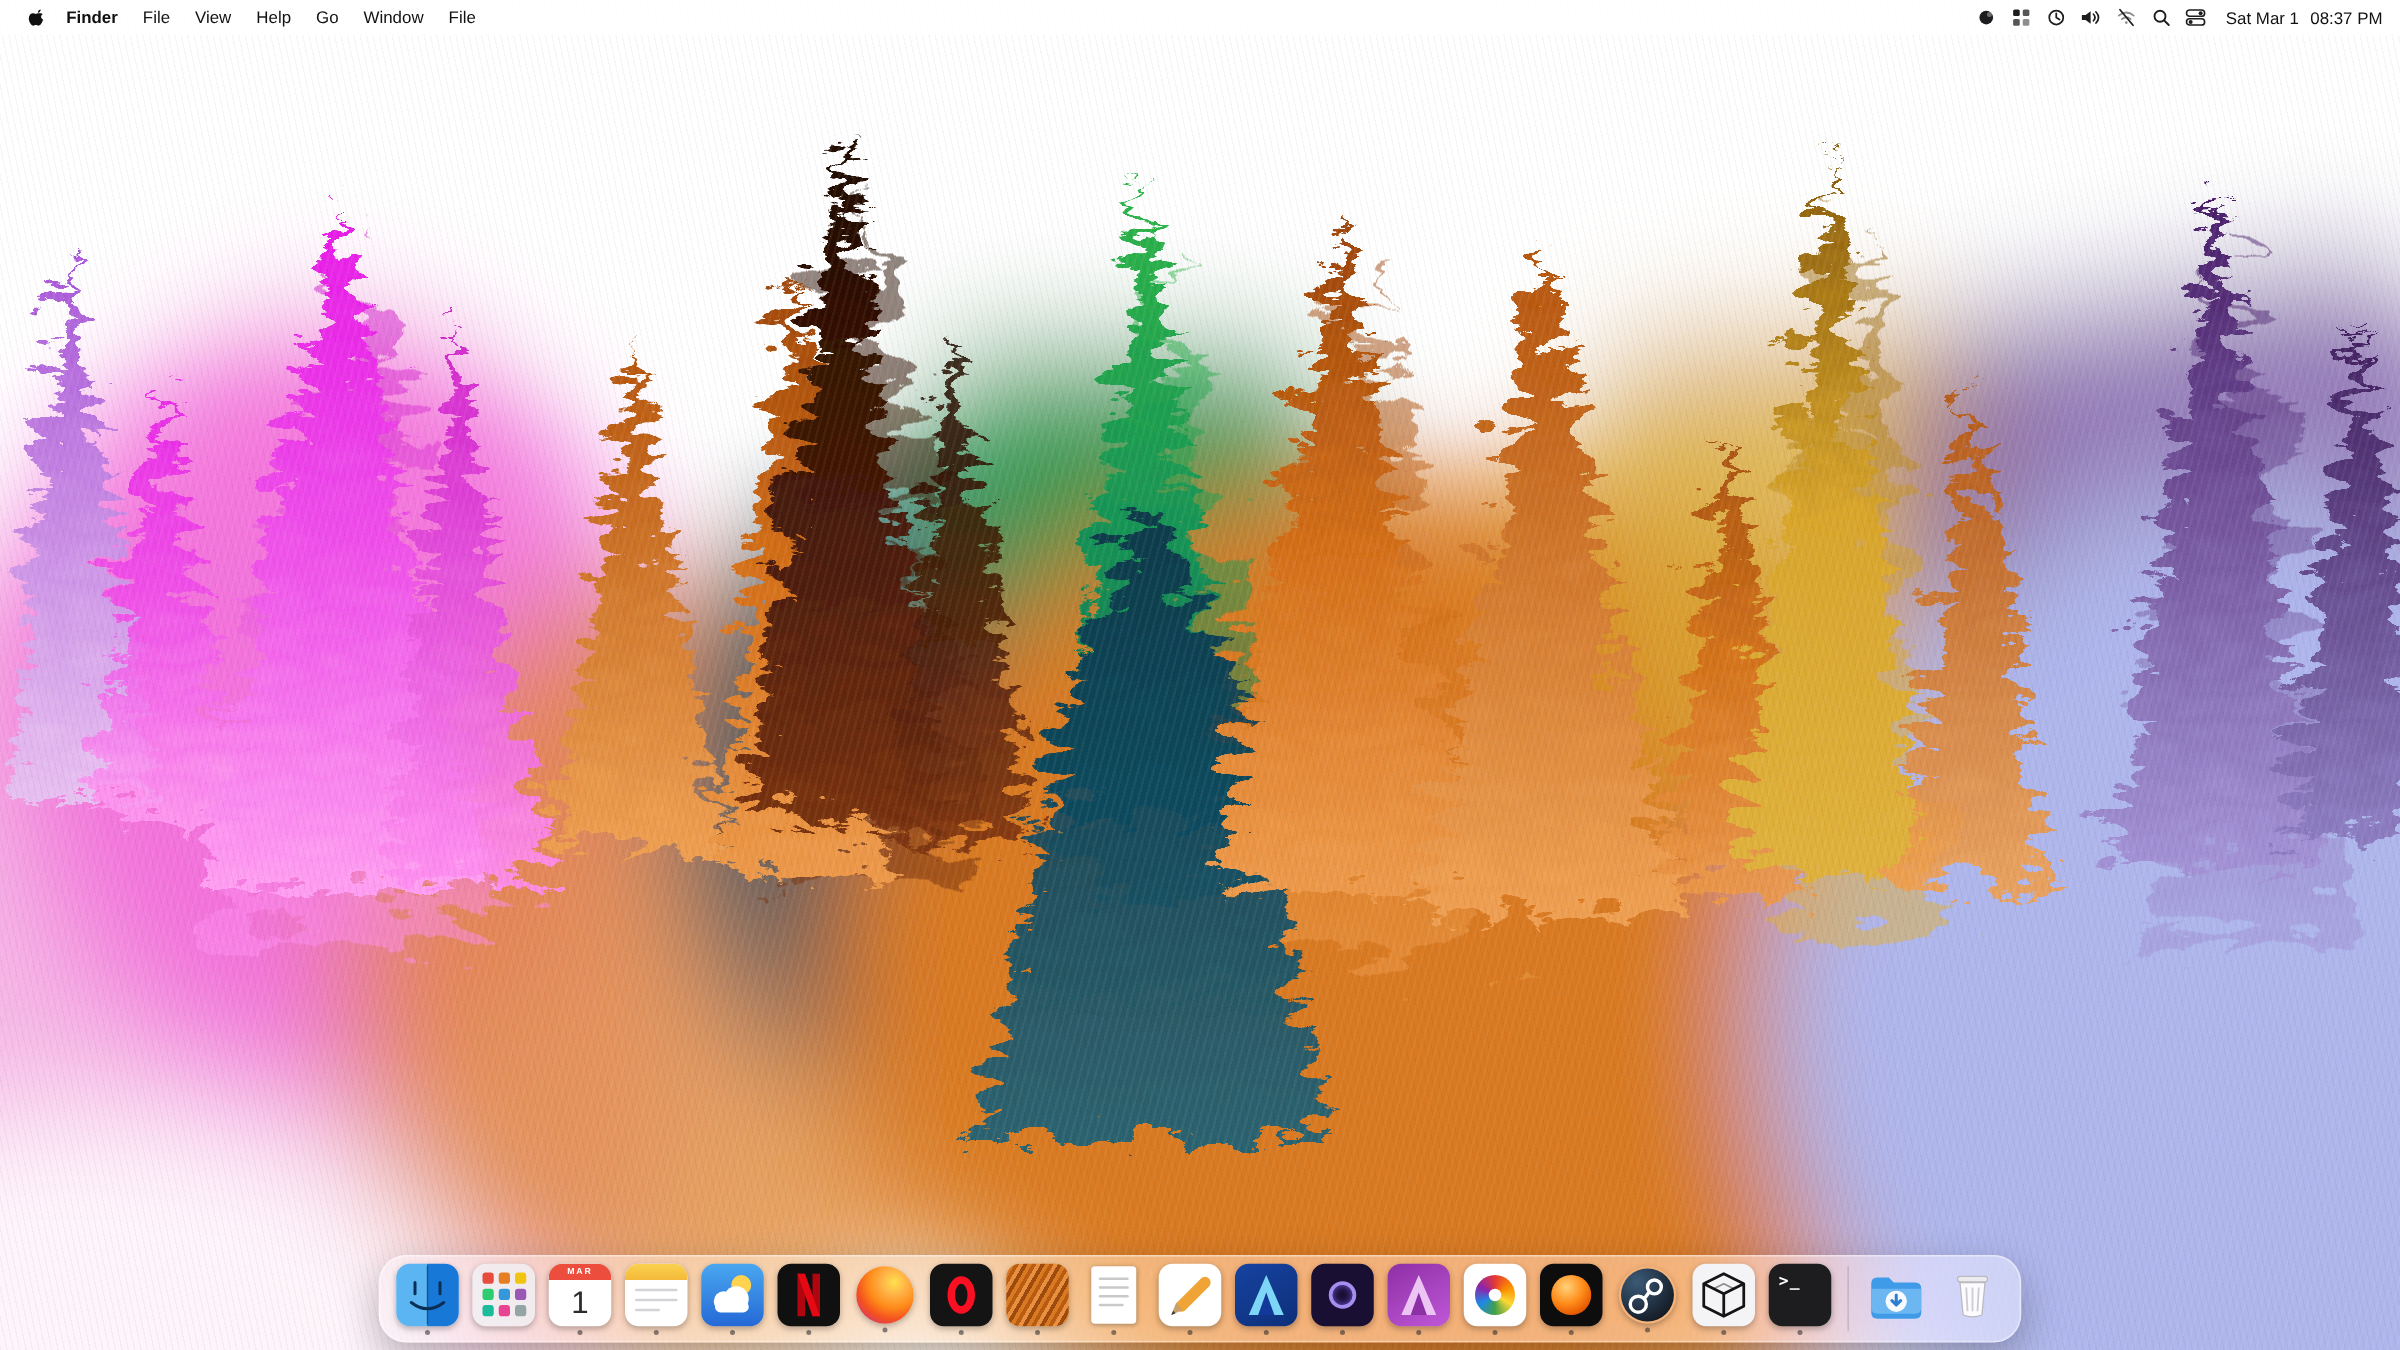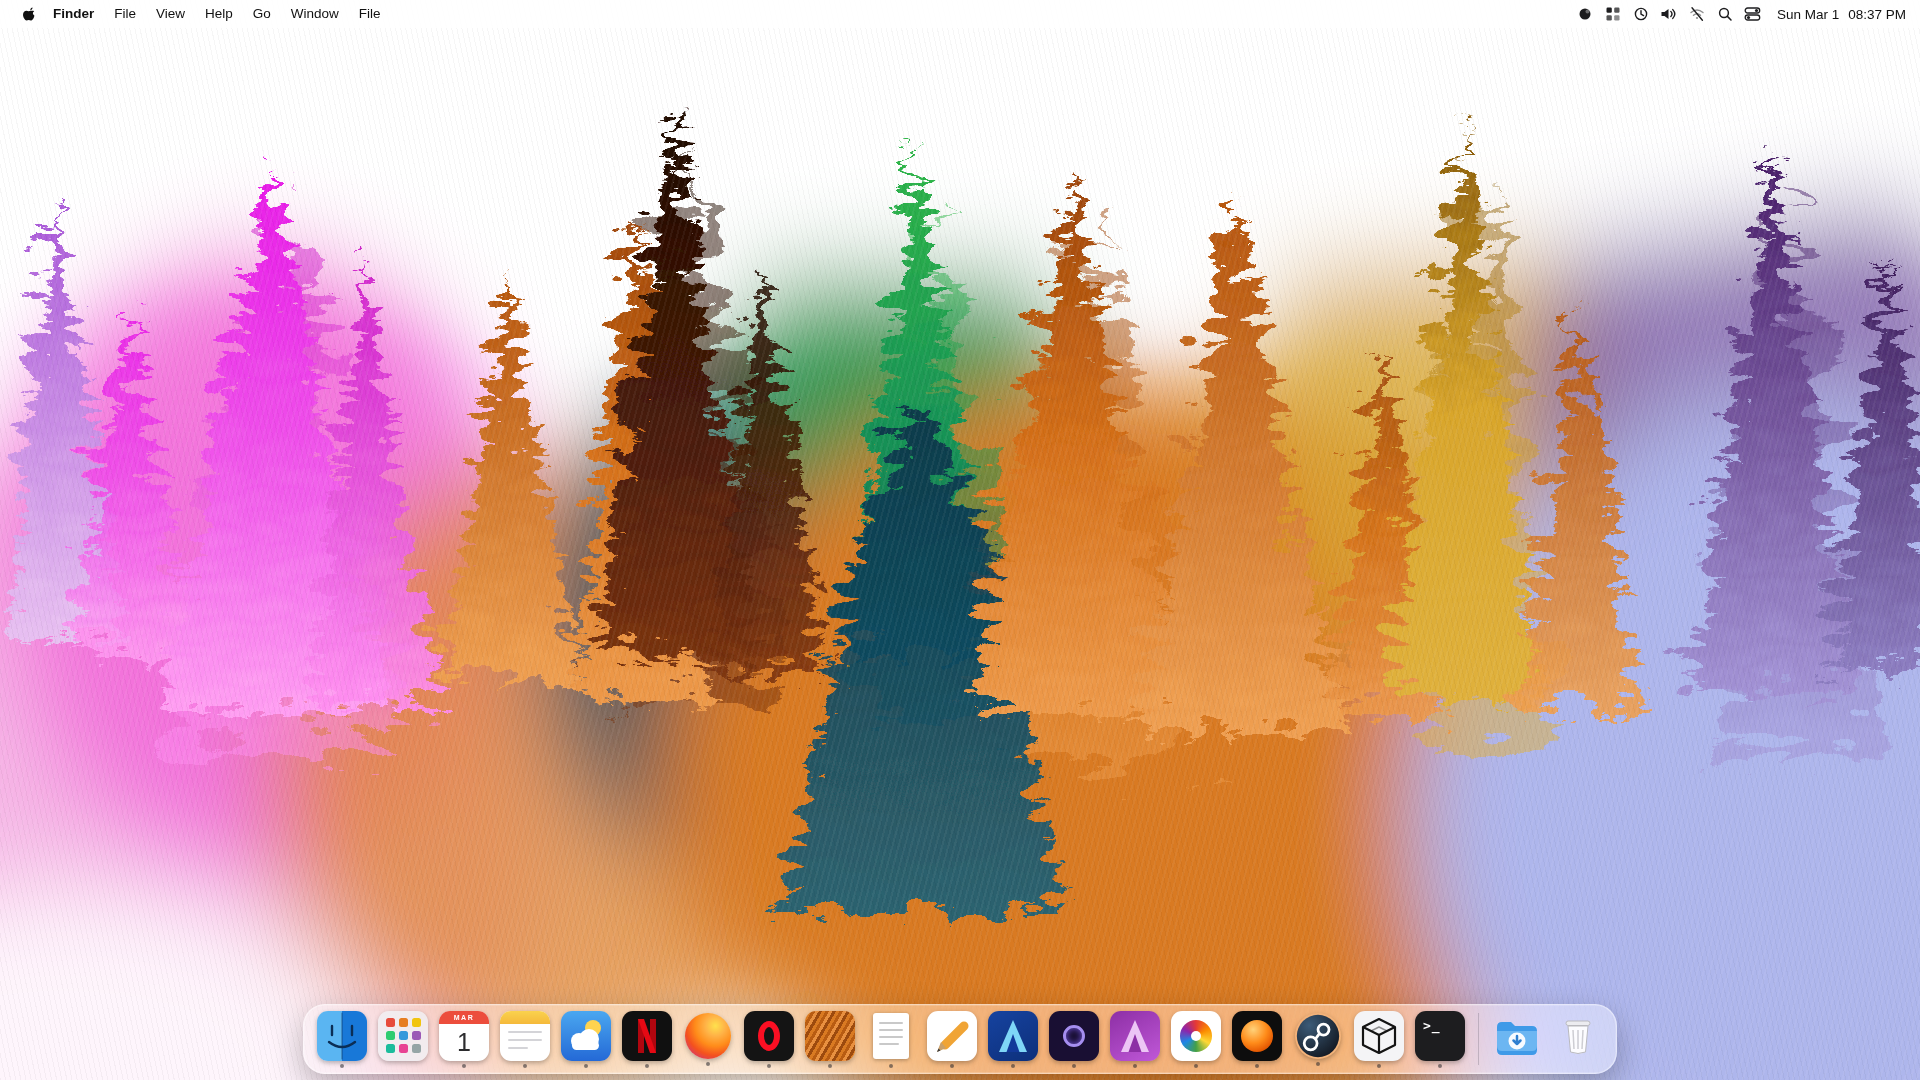--- a/index.html
+++ b/index.html
@@ -284,21 +284,21 @@
     </span>
     <span class="mb-status">
       <svg width="17" height="16" viewBox="0 0 17 16" fill="none" stroke="#1d1d1f" stroke-width="1.3">
           <rect x="1.2" y="2" width="14.5" height="5" rx="2.5"></rect>
           <circle cx="12.5" cy="4.5" r="1.6" fill="#1d1d1f" stroke="none"></circle>
           <rect x="1.2" y="9" width="14.5" height="5" rx="2.5"></rect>
           <circle cx="4.5" cy="11.5" r="1.6" fill="#1d1d1f" stroke="none"></circle>
         </svg>
     </span>
     <span class="mb-clock">
-      <span>Sun Mar 1</span>
+      <span>Sat Mar 1</span>
       <span>08:37 PM</span>
     </span>
   </div>
 </div>
 
 <div class="dock">
 
   <div class="dock-item" title="Finder">
     <div class="icon sq finder">
       <svg viewBox="0 0 50 50" fill="none" stroke="#0b2e55" stroke-width="2.4" stroke-linecap="round">

